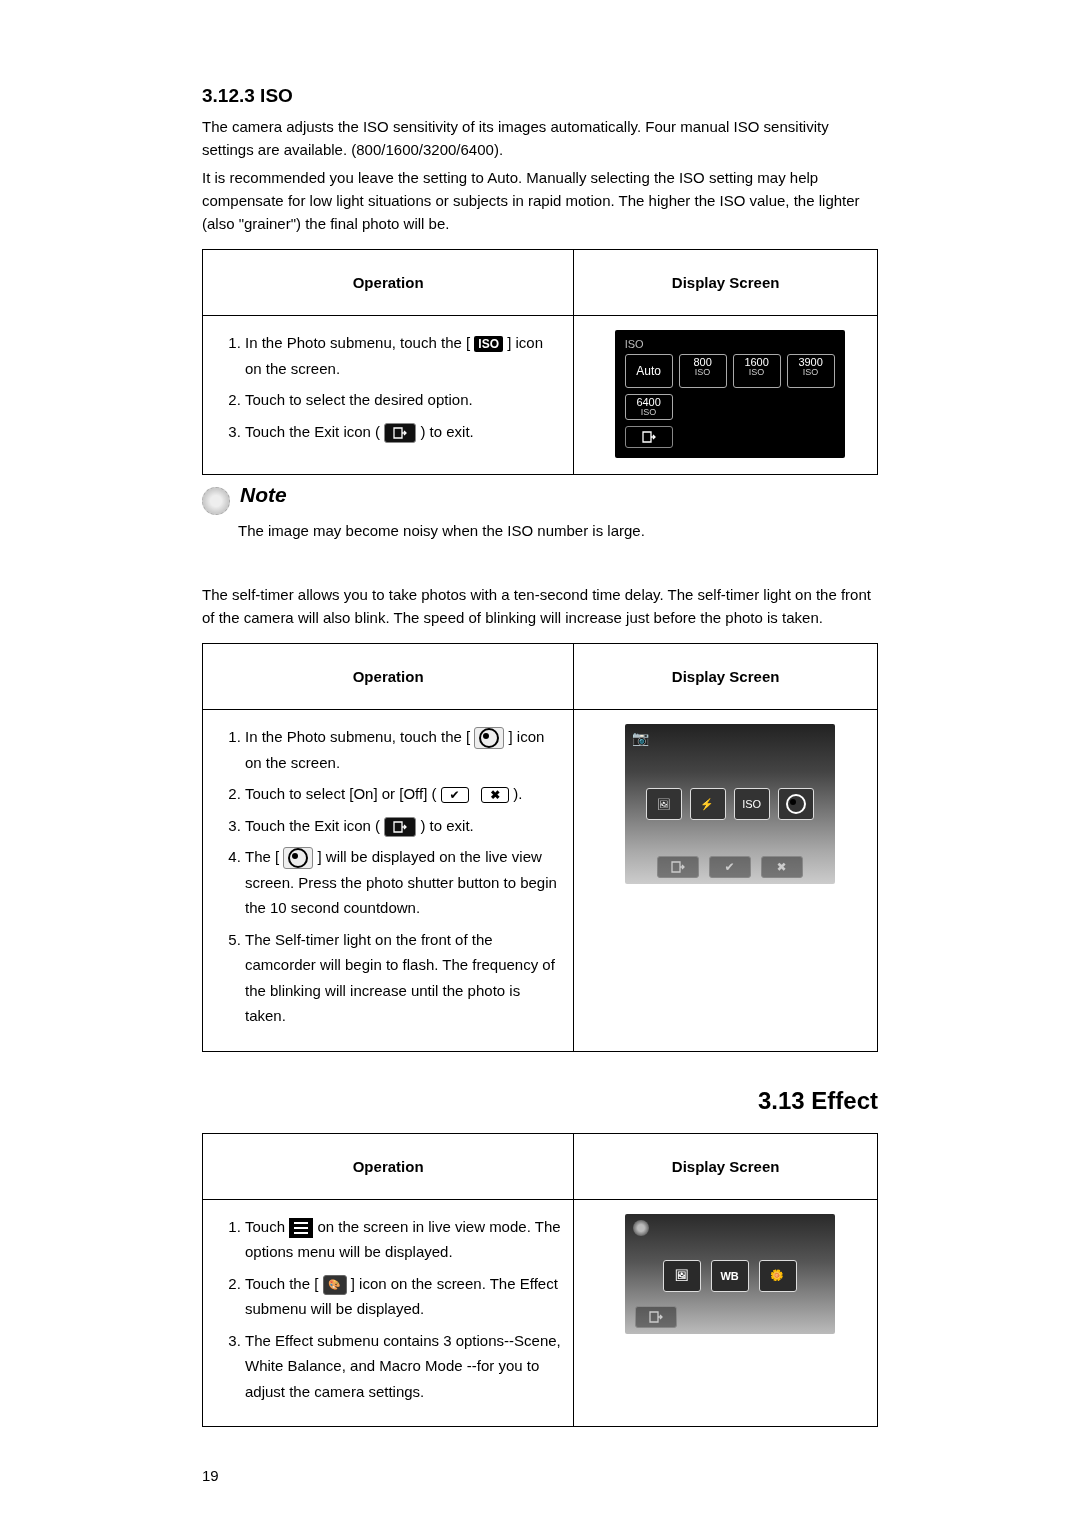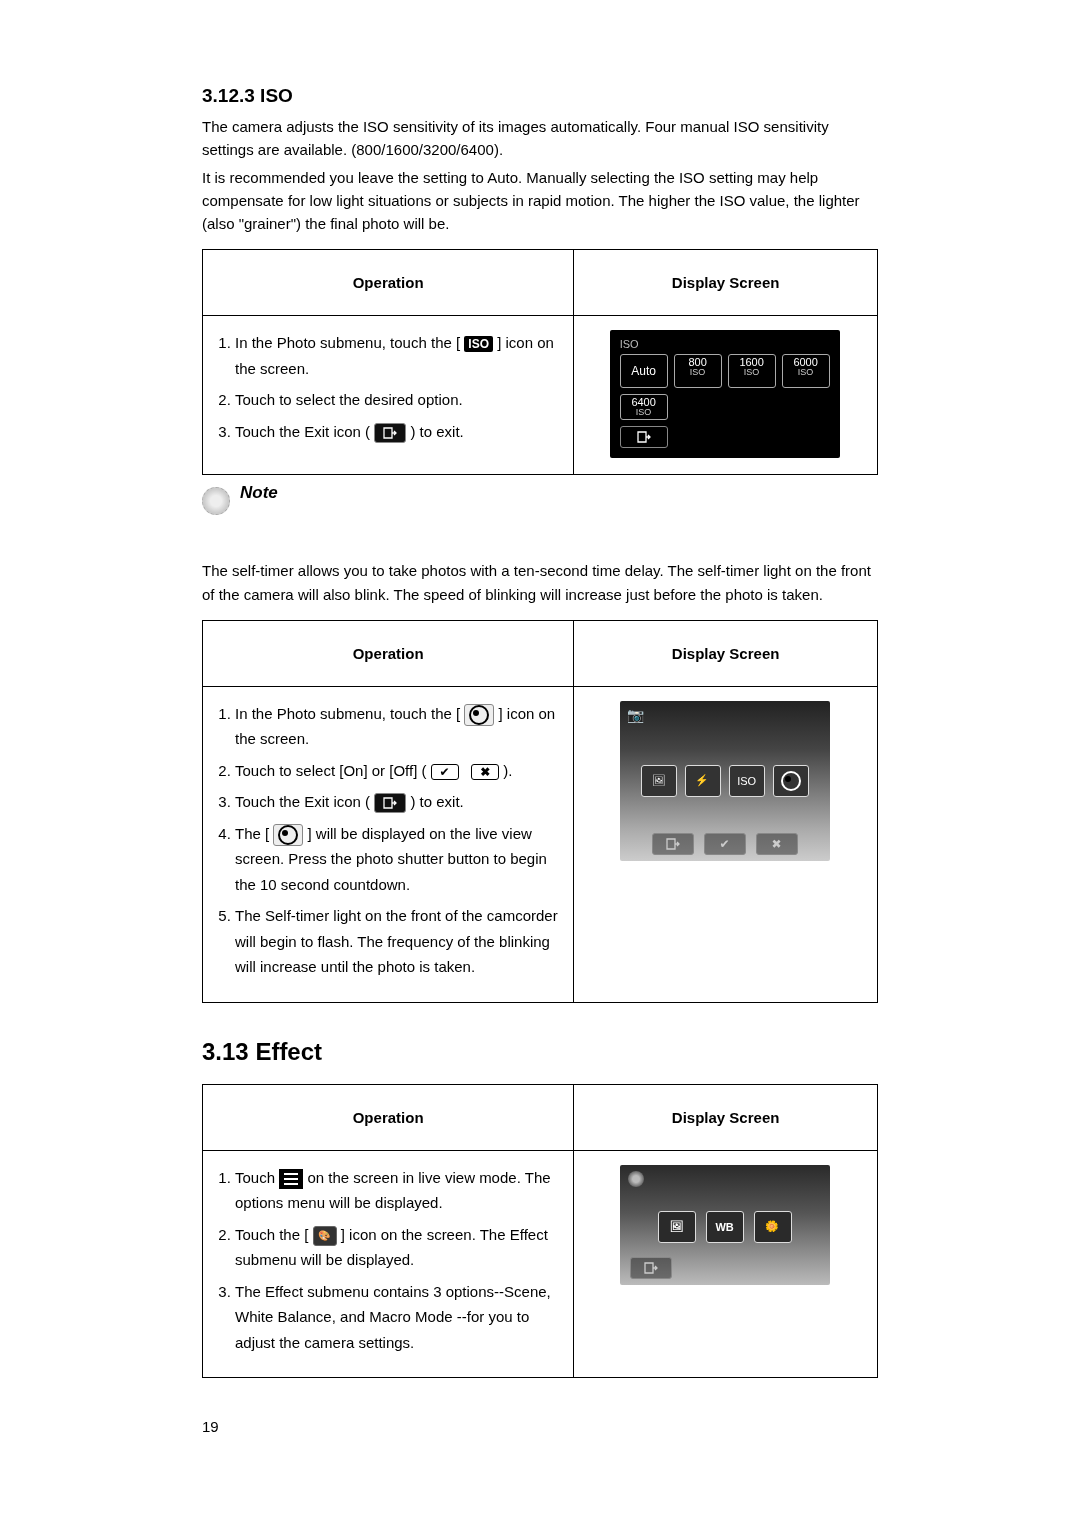--- a/index.html
+++ b/index.html
@@ -20,20 +20,21 @@
     font-family: Verdana, Arial, sans-serif;
     font-weight: bold;
     font-size: 19px;
     margin: 5px 0 8px 0;
   }
   .h2 {
     font-family: Verdana, Arial, sans-serif;
     font-weight: bold;
     font-size: 24px;
     margin: 35px 0 18px 0;
+    text-align: right;
   }
   .para {
     font-family: Verdana, Arial, sans-serif;
     font-size: 15px;
     line-height: 1.55;
     margin-bottom: 4px;
   }
   table.op {
     width: 100%;
     border-collapse: collapse;
@@ -45,21 +46,21 @@
     vertical-align: top;
   }
   table.op th {
     font-family: Verdana, Arial, sans-serif;
     font-weight: bold;
     text-align: center;
     padding: 24px 4px;
     font-size: 15px;
   }
   table.op td {
-    padding: 14px 12px 16px 10px;
+    padding: 14px 12px 16px 20px;
     font-size: 15px;
   }
   .op-col {
     width: 55%;
   }
   .disp-col {
     width: 45%;
   }
   ol.steps {
     margin: 0;
@@ -172,21 +173,21 @@
     width: 26px; height: 26px;
     border-radius: 50%;
     background: radial-gradient(circle at 50% 50%, #eee 30%, #ccc 65%);
     border: 1px dashed #aaa;
     flex-shrink: 0;
     margin-top: 4px;
   }
   .note-title {
     font-style: italic;
     font-weight: bold;
-    font-size: 17px;
+    font-size: 21px;
   }
   .note-text {
     font-size: 15px;
     margin-top: 2px;
     margin-left: 36px;
     line-height: 1.55;
   }
   .display-cell {
     text-align: center;
     padding: 18px 12px;
@@ -351,21 +352,21 @@
             <div class="iso-btn iso-btn-auto">Auto</div>
             <div class="iso-btn">
                   <span>800</span>
                   <span class="iso-sub">ISO</span>
                 </div>
             <div class="iso-btn">
                   <span>1600</span>
                   <span class="iso-sub">ISO</span>
                 </div>
             <div class="iso-btn">
-                  <span>6000</span>
+                  <span>3900</span>
                   <span class="iso-sub">ISO</span>
                 </div>
           </div>
           <div class="iso-row">
             <div class="iso-btn">
                   <span>6400</span>
                   <span class="iso-sub">ISO</span>
                 </div>
           </div>
           <div class="exit-btn">
@@ -378,20 +379,21 @@
     </tr>
   </tbody>
     </table>
 
   <div class="note-row">
     <div class="note-icon"></div>
     <div>
       <span class="note-title">Note</span>
     </div>
   </div>
+  <div class="note-text">The image may become noisy when the ISO number is large.</div>
 
   <div style="height:40px"></div>
   <div class="para">The self-timer allows you to take photos with a ten-second time delay. The self-timer light on the front of the camera will also blink. The speed of blinking will increase just before the photo is taken.</div>
 
   <table class="op">
     <tbody>
         <tr>
       <th class="op-col">Operation</th>
       <th class="disp-col">Display Screen</th>
     </tr>

